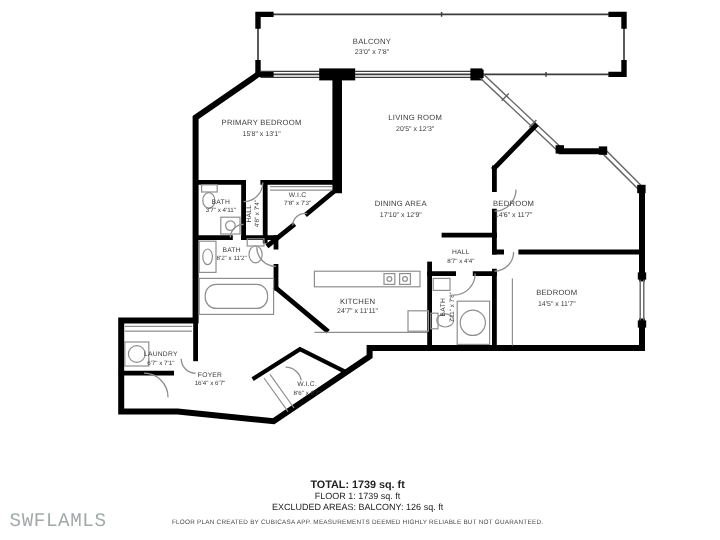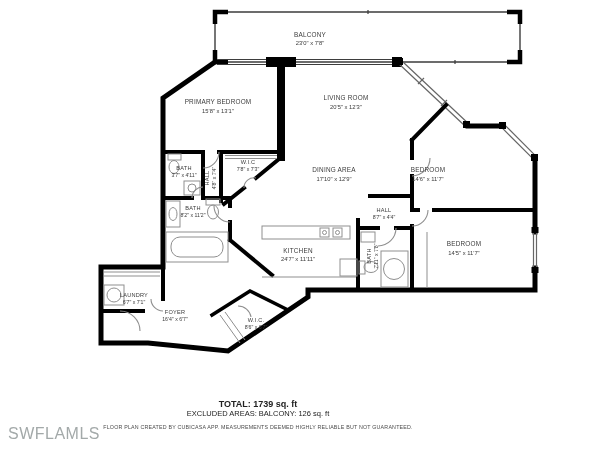--- a/index.html
+++ b/index.html
@@ -4,25 +4,25 @@
 <style>
   html,body{margin:0;padding:0;background:#ffffff;}
   .stage{position:relative;width:600px;height:450px;background:#ffffff;overflow:hidden;
          font-family:"Liberation Sans",sans-serif;}
   .plan-svg{position:absolute;left:0;top:0;}
   svg text{fill:#3a3a3a;text-anchor:middle;}
   .room-name{font-size:6.4px;letter-spacing:.2px;}
   .room-dims{font-size:5.8px;}
   .room-name.small{font-size:5.6px;}
   .room-dims.small{font-size:5.2px;}
-  .footer{position:absolute;left:0;top:399px;width:516px;text-align:center;color:#222;}
+  .footer{position:absolute;left:0;top:399px;width:516px;text-align:center;color:#222;padding-left:40px;}
   .footer .total{font-size:9px;font-weight:bold;line-height:10px;}
   .footer .floor,.footer .excluded{font-size:7.5px;line-height:9px;}
   .footer .disclaimer{font-size:5.3px;line-height:7px;margin-top:6px;color:#4a4a4a;letter-spacing:.2px;}
-  .watermark{position:absolute;left:8px;top:425px;font-size:16px;color:#a3a9a9;letter-spacing:.5px;}
+  .watermark{position:absolute;left:8px;top:425px;font-size:16px;color:#a3a9a9;letter-spacing:.5px;font-family:Liberation Mono, monospace;}
 </style>
 </head>
 <body>
 
 <div class="stage">
 
   <svg class="plan-svg" width="600" height="450" viewBox="0 0 600 450">
 
     <g stroke="#3d3d3d" stroke-width="1.4" fill="none">
       <path d="M215 12 H520 M215 12 V62 M520 12 V62 M215 62 H520"></path>
@@ -180,18 +180,19 @@
       <text class="room-name small" x="175" y="314">FOYER</text>
       <text class="room-dims small" x="175" y="321">16'4" x 6'7"</text>
 
       <text class="room-name small" x="256" y="322">W.I.C.</text>
       <text class="room-dims small" x="256" y="329">8'6" x 6'7"</text>
     </g>
   </svg>
 
   <div class="footer">
     <div class="total">TOTAL: 1739 sq. ft</div>
+    <div class="floor">FLOOR 1: 1739 sq. ft</div>
     <div class="excluded">EXCLUDED AREAS: BALCONY: 126 sq. ft</div>
     <div class="disclaimer">FLOOR PLAN CREATED BY CUBICASA APP. MEASUREMENTS DEEMED HIGHLY RELIABLE BUT NOT GUARANTEED.</div>
   </div>
 
   <div class="watermark">SWFLAMLS</div>
 </div>
 
 </body></html>

